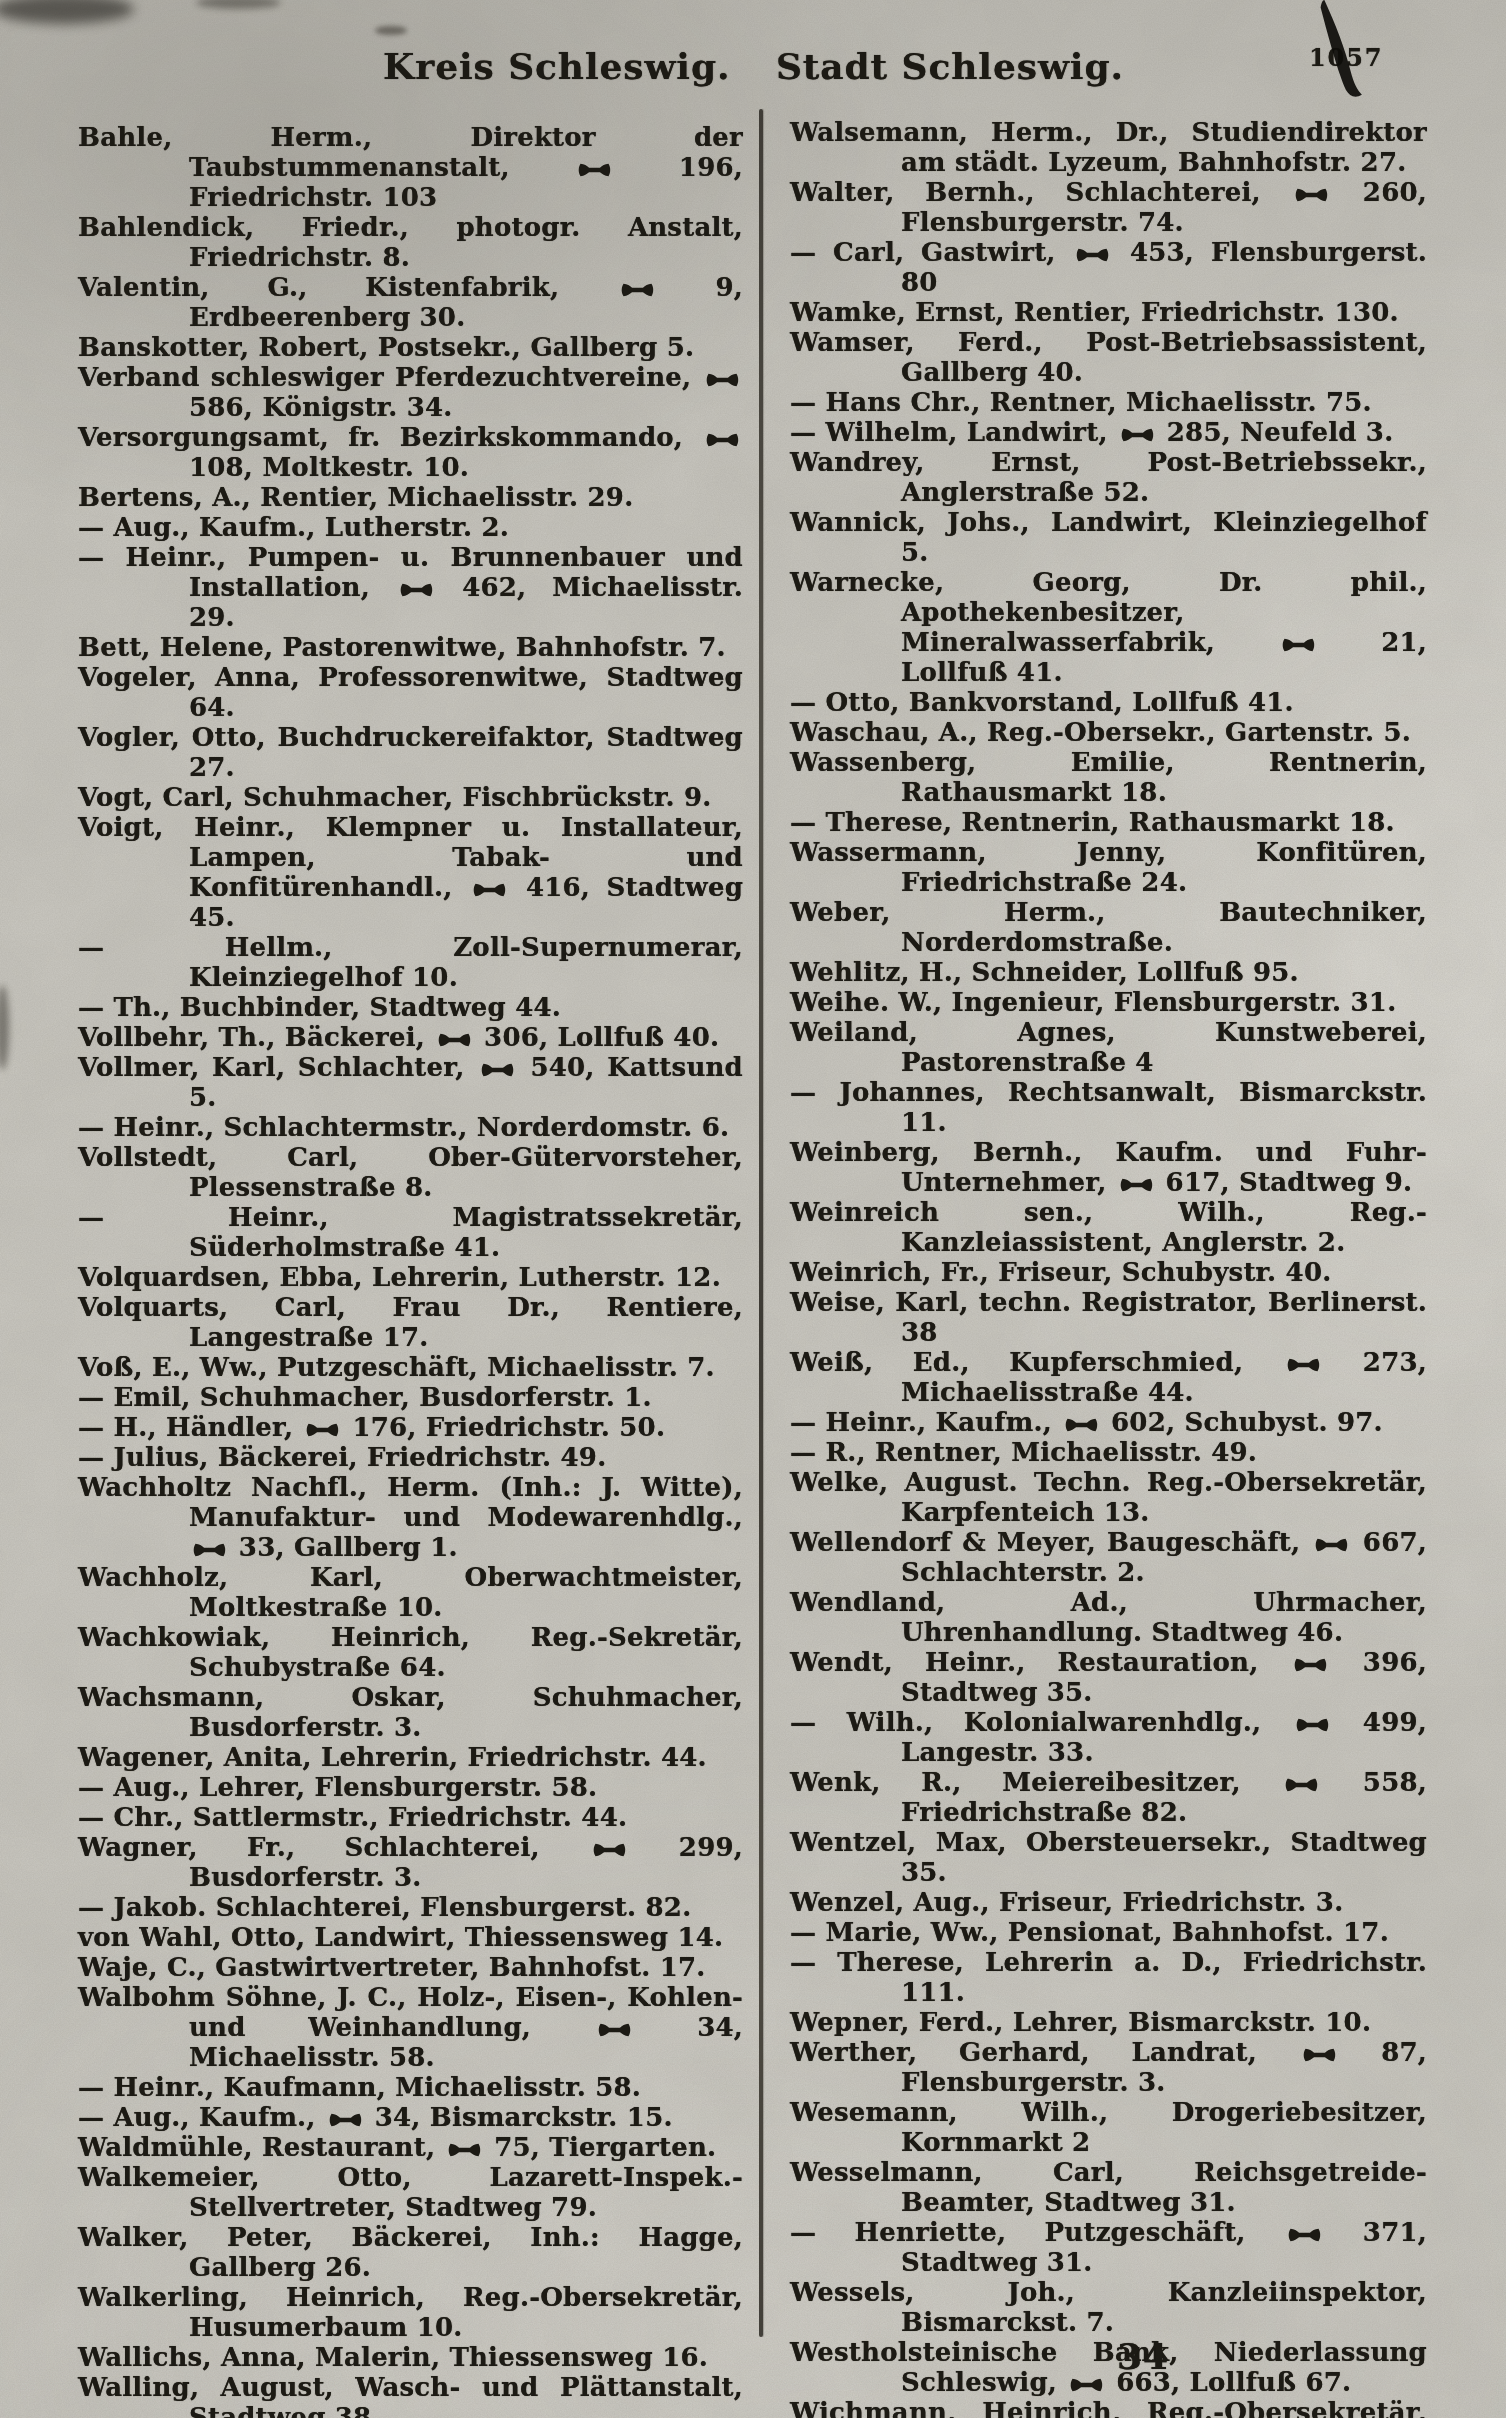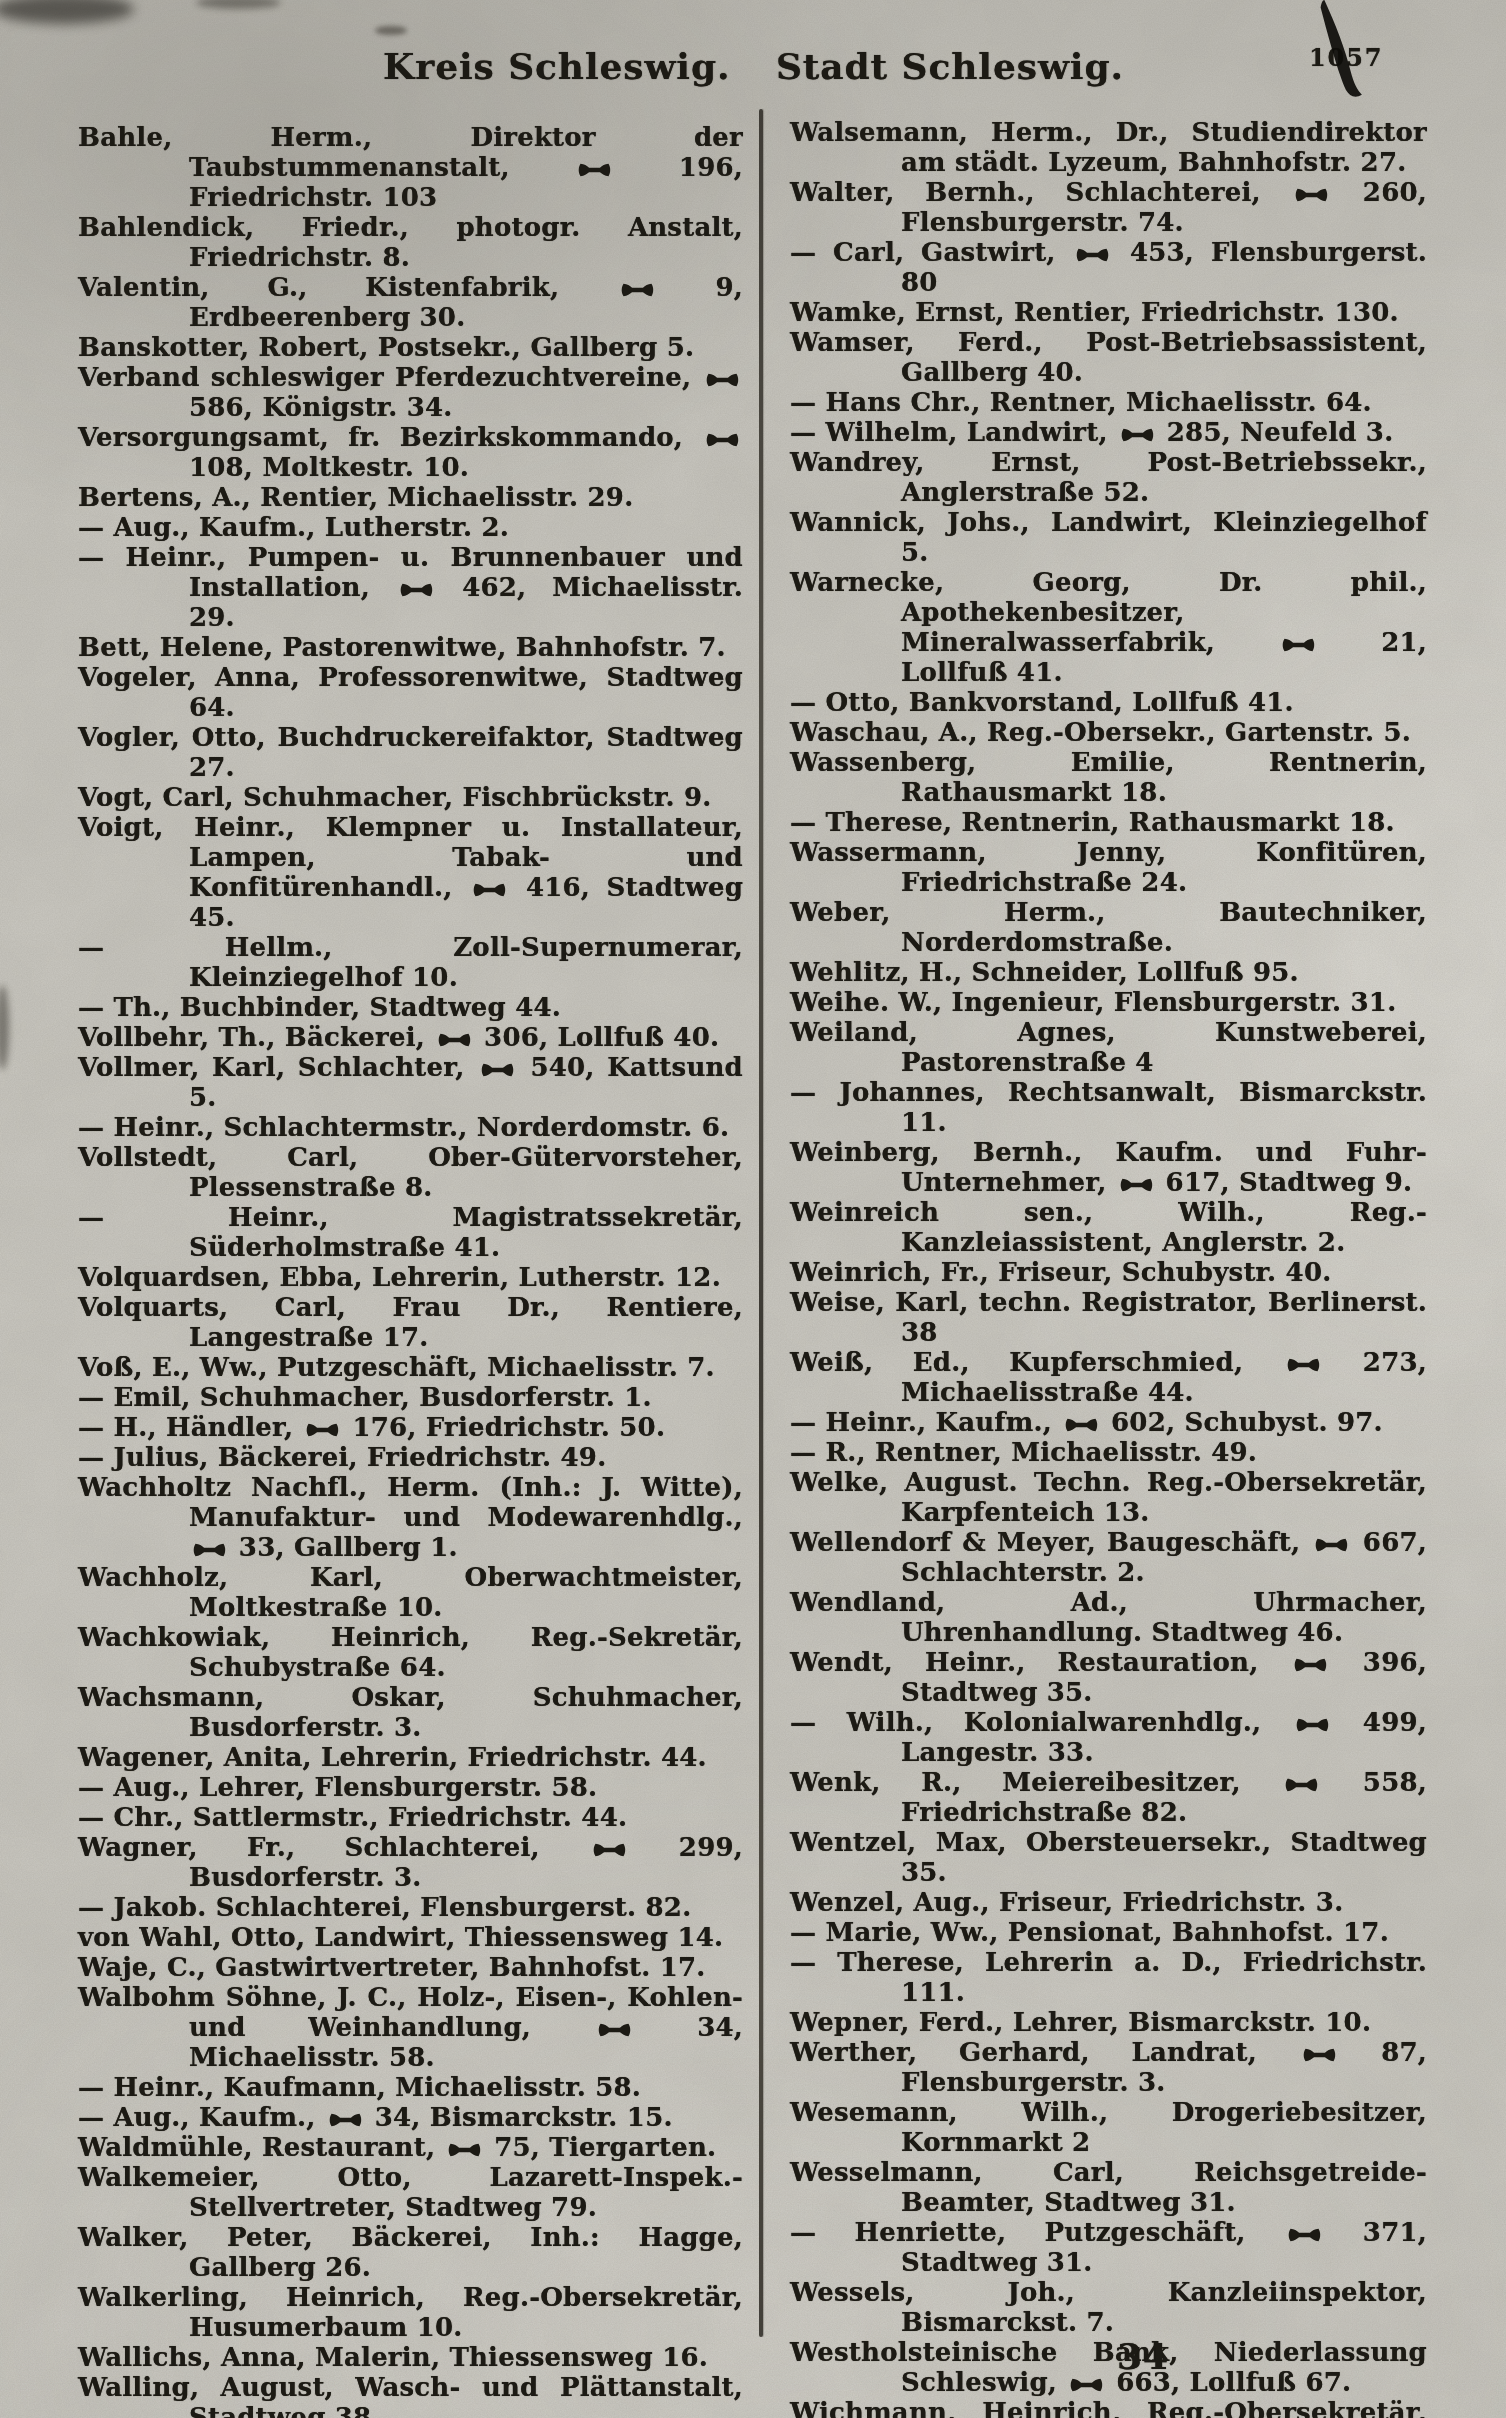--- a/index.html
+++ b/index.html
@@ -168,21 +168,21 @@
   <div class="col col-right">
       <p class="entry">Walsemann, Herm., Dr., Studiendirektor am städt. Lyzeum, Bahnhofstr. 27.</p>
       <p class="entry">Walter, Bernh., Schlachterei, <span class="tel"><svg viewBox="0 0 44 18">
             <path fill="#1c1a14" d="M4 1 C9 1 12 4 15 6 L29 6 C32 4 35 1 40 1 C43 5.5 43 12.5 40 17 C35 17 32 14 29 12 L15 12 C12 14 9 17 4 17 C1 12.5 1 5.5 4 1 Z"></path>
           </svg></span> 260, Flensburgerstr. 74.</p>
       <p class="entry">— Carl, Gastwirt, <span class="tel"><svg viewBox="0 0 44 18">
             <path fill="#1c1a14" d="M4 1 C9 1 12 4 15 6 L29 6 C32 4 35 1 40 1 C43 5.5 43 12.5 40 17 C35 17 32 14 29 12 L15 12 C12 14 9 17 4 17 C1 12.5 1 5.5 4 1 Z"></path>
           </svg></span> 453, Flensburgerst. 80</p>
       <p class="entry">Wamke, Ernst, Rentier, Friedrichstr. 130.</p>
       <p class="entry">Wamser, Ferd., Post-Betriebsassistent, Gallberg 40.</p>
-      <p class="entry">— Hans Chr., Rentner, Michaelisstr. 64.</p>
+      <p class="entry">— Hans Chr., Rentner, Michaelisstr. 75.</p>
       <p class="entry">— Wilhelm, Landwirt, <span class="tel"><svg viewBox="0 0 44 18">
             <path fill="#1c1a14" d="M4 1 C9 1 12 4 15 6 L29 6 C32 4 35 1 40 1 C43 5.5 43 12.5 40 17 C35 17 32 14 29 12 L15 12 C12 14 9 17 4 17 C1 12.5 1 5.5 4 1 Z"></path>
           </svg></span> 285, Neufeld 3.</p>
       <p class="entry">Wandrey, Ernst, Post-Betriebssekr., Anglerstraße 52.</p>
       <p class="entry">Wannick, Johs., Landwirt, Kleinziegelhof 5.</p>
       <p class="entry">Warnecke, Georg, Dr. phil., Apothekenbesitzer, Mineralwasserfabrik, <span class="tel"><svg viewBox="0 0 44 18">
             <path fill="#1c1a14" d="M4 1 C9 1 12 4 15 6 L29 6 C32 4 35 1 40 1 C43 5.5 43 12.5 40 17 C35 17 32 14 29 12 L15 12 C12 14 9 17 4 17 C1 12.5 1 5.5 4 1 Z"></path>
           </svg></span> 21, Lollfuß 41.</p>
       <p class="entry">— Otto, Bankvorstand, Lollfuß 41.</p>
       <p class="entry">Waschau, A., Reg.-Obersekr., Gartenstr. 5.</p>

